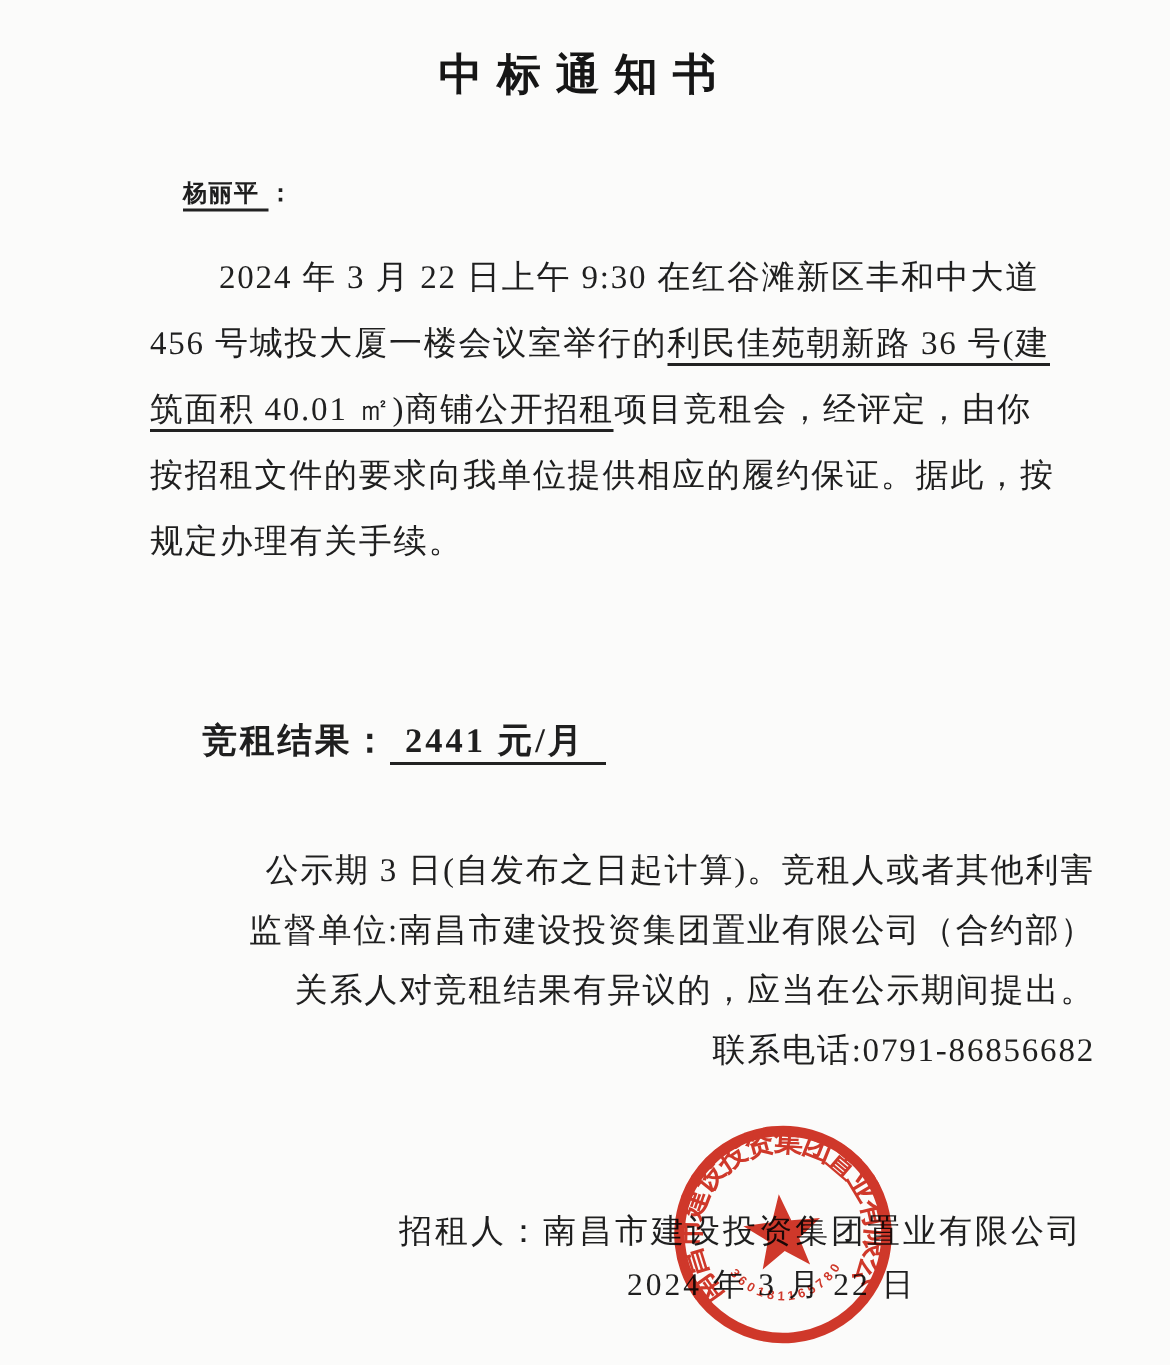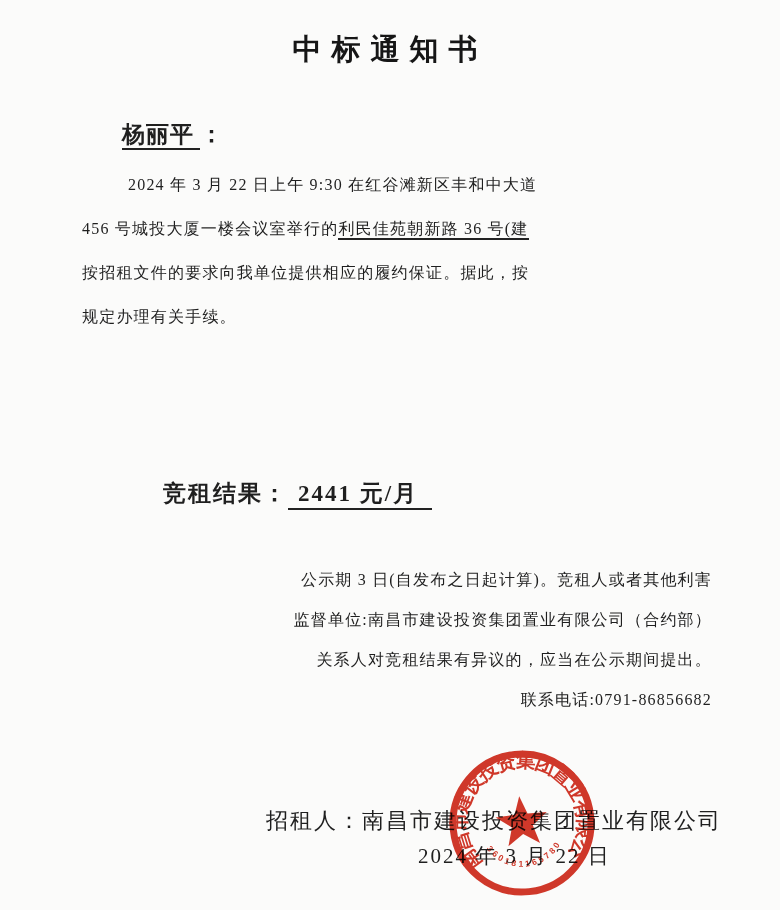--- a/index.html
+++ b/index.html
@@ -15,40 +15,40 @@
 
   .title{
     position:absolute;top:30px;left:0;width:780px;
     margin:0;text-align:center;
     font-size:29px;font-weight:700;
     letter-spacing:10px;color:#161616;font-family:Liberation Mono, monospace;
   }
 
   .addressee{
     position:absolute;top:119px;left:122px;
-    font-size:23px;font-weight:700;letter-spacing:1px;
+    font-size:16px;font-weight:700;letter-spacing:1px;
   }
   .addr-name{border-bottom:2px solid #222;padding:0 6px 1px 0;}
 
-  .para{position:absolute;left:82px;width:630px;font-size:16px;letter-spacing:1.2px;}
+  .para{position:absolute;left:100px;width:630px;font-size:22px;letter-spacing:1.2px;}
   .para .line{white-space:nowrap;}
   .para1{top:163px;}
   .para1 .line{height:44px;line-height:44px;}
   .para2{top:560px;}
   .para2 .line{height:40px;line-height:40px;text-align:right;}
   .indent{padding-left:46px;}
   .bold-underline{
     font-weight:400;
     border-bottom:2px solid #222;
     padding-bottom:1px;
   }
 
   .result-line{
     position:absolute;top:478px;left:135px;
-    font-size:23px;font-weight:700;letter-spacing:2px;margin-left:28px;
+    font-size:23px;font-weight:700;letter-spacing:2px;
   }
   .result-value{
     border-bottom:2px solid #222;
     padding:0 14px 2px 10px;
   }
 
   .signer-line{
     position:absolute;top:806px;left:266px;
     font-size:22px;letter-spacing:2px;
   }
@@ -83,20 +83,21 @@
 
   <h1 class="title">中标通知书</h1>
 
   <div class="addressee">
     <span class="addr-name">杨丽平</span><span>：</span>
   </div>
 
   <div class="para para1">
       <div class="line indent"><span>2024 年 3 月 22 日上午 9:30 在红谷滩新区丰和中大道</span></div>
       <div class="line"><span>456 号城投大厦一楼会议室举行的</span><span class="bold-underline">利民佳苑朝新路 36 号(建</span></div>
+      <div class="line"><span class="bold-underline">筑面积 40.01 ㎡)商铺公开招租</span><span>项目竞租会，经评定，由你</span></div>
       <div class="line"><span>按招租文件的要求向我单位提供相应的履约保证。据此，按</span></div>
       <div class="line"><span>规定办理有关手续。</span></div>
     </div>
 
   <div class="result-line">
     <span class="result-label">竞租结果：</span><span class="result-value">2441 元/月</span>
   </div>
 
   <div class="para para2">
       <div class="line indent">公示期 3 日(自发布之日起计算)。竞租人或者其他利害</div>

